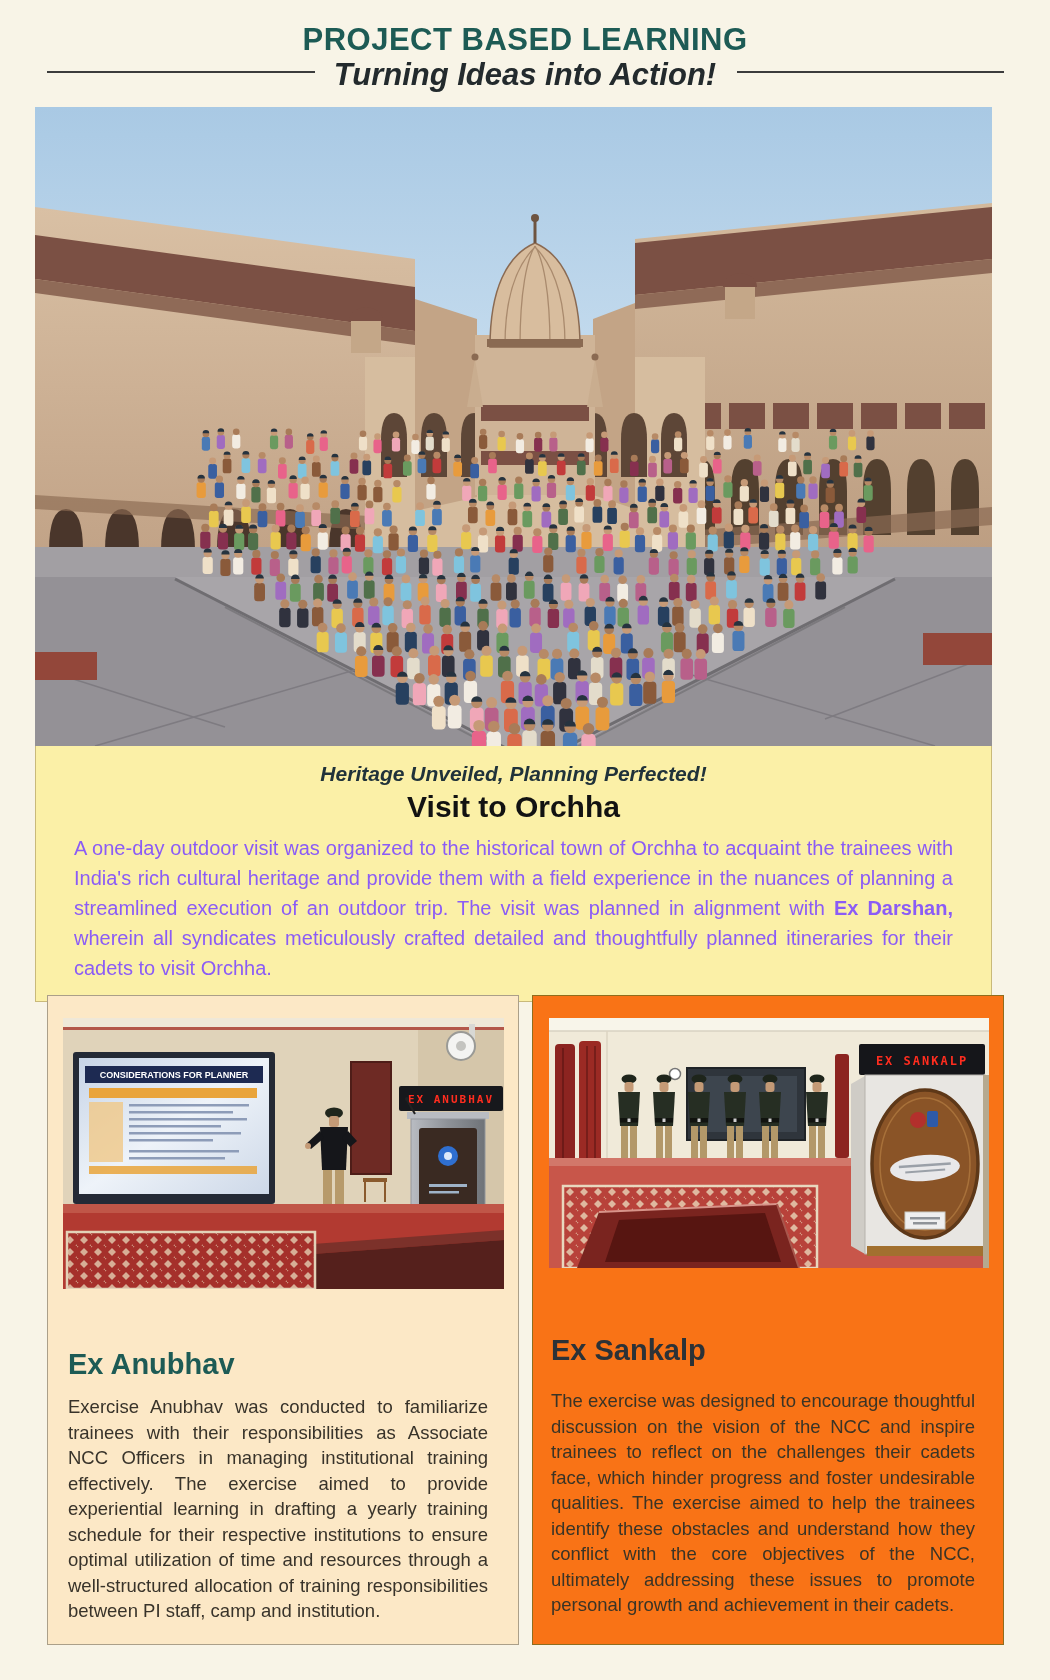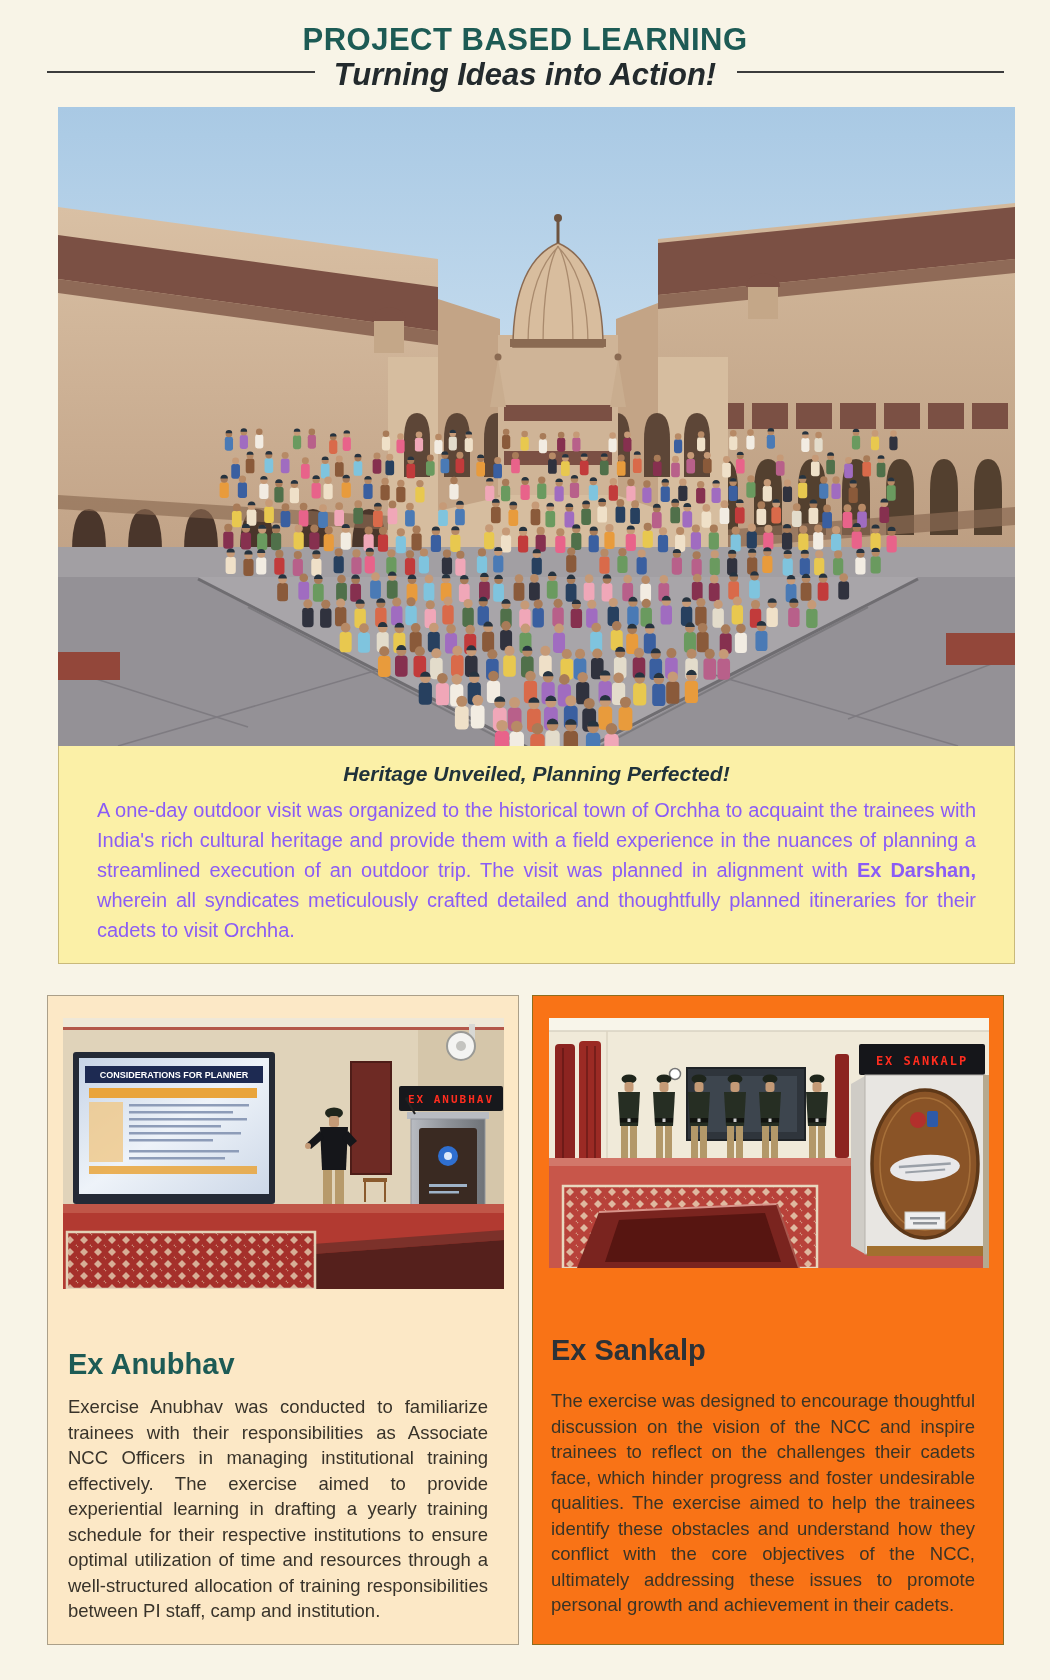--- a/index.html
+++ b/index.html
@@ -13,21 +13,21 @@
   
   .page-title{top:22px;left:0;width:1050px;text-align:center;
     font-size:31px;font-weight:700;color:#1d5b55;letter-spacing:.5px;}
   .page-subtitle{top:57px;left:0;width:1050px;text-align:center;
     font-size:31px;font-weight:700;font-style:italic;color:#232a2d;}
   .rule{top:71px;height:2px;background:#3c3c3c;}
   .rule.left{left:47px;width:268px;}
   .rule.right{left:737px;width:267px;}
 
   
-  .main-card{left:58px;top:107px;width:957px;}
+  .main-card{left:35px;top:107px;width:957px;}
   .main-photo{display:block;width:957px;height:639px;}
   .yellow-box{width:957px;box-sizing:border-box;background:#fbf0a7;
     border:1px solid #c9b97a;border-top:none;padding:16px 38px 18px 38px;}
   .tagline{font-size:21px;font-weight:700;font-style:italic;color:#20323a;
     text-align:center;white-space:pre-line;}
   .big-heading{font-size:30px;font-weight:700;color:#121212;text-align:center;
     margin-top:4px;}
   .yellow-box p{margin:9px 0 0 0;font-size:20px;line-height:30px;
     text-align:justify;color:#8b5cf6;}
 
@@ -1665,20 +1665,21 @@
         </g>
         <g>
           <rect x="546.3161889283917" y="626.8616261146963" width="14.399999999999999" height="24.48" rx="4.32" fill="#f0a7b8"></rect>
           <circle cx="553.5161889283918" cy="621.8216261146963" r="5.76" fill="#a87b58"></circle>
         </g>
       </g>
   </svg>
 
   <div class="yellow-box">
     <div class="tagline">Heritage Unveiled, Planning Perfected!</div>
+    <div class="big-heading">Visit to Orchha</div>
     <p><span>A one-day outdoor visit was organized to the historical town of Orchha to acquaint the trainees with India's rich cultural heritage and provide them with a field experience in the nuances of planning a streamlined execution of an outdoor trip. The visit was planned in alignment with </span><b>Ex Darshan,</b><span> wherein all syndicates meticulously crafted detailed and thoughtfully planned itineraries for their cadets to visit Orchha.</span></p>
   </div>
 </div>
 
 <div class="abs col leftcol">
   <svg class="photo" viewBox="0 0 441 271">
     <defs>
       <linearGradient id="scrG" x1="0" y1="0" x2="1" y2="1">
         <stop offset="0" stop-color="#c7d4e6"></stop>
           <stop offset=".5" stop-color="#eef3f9"></stop>

